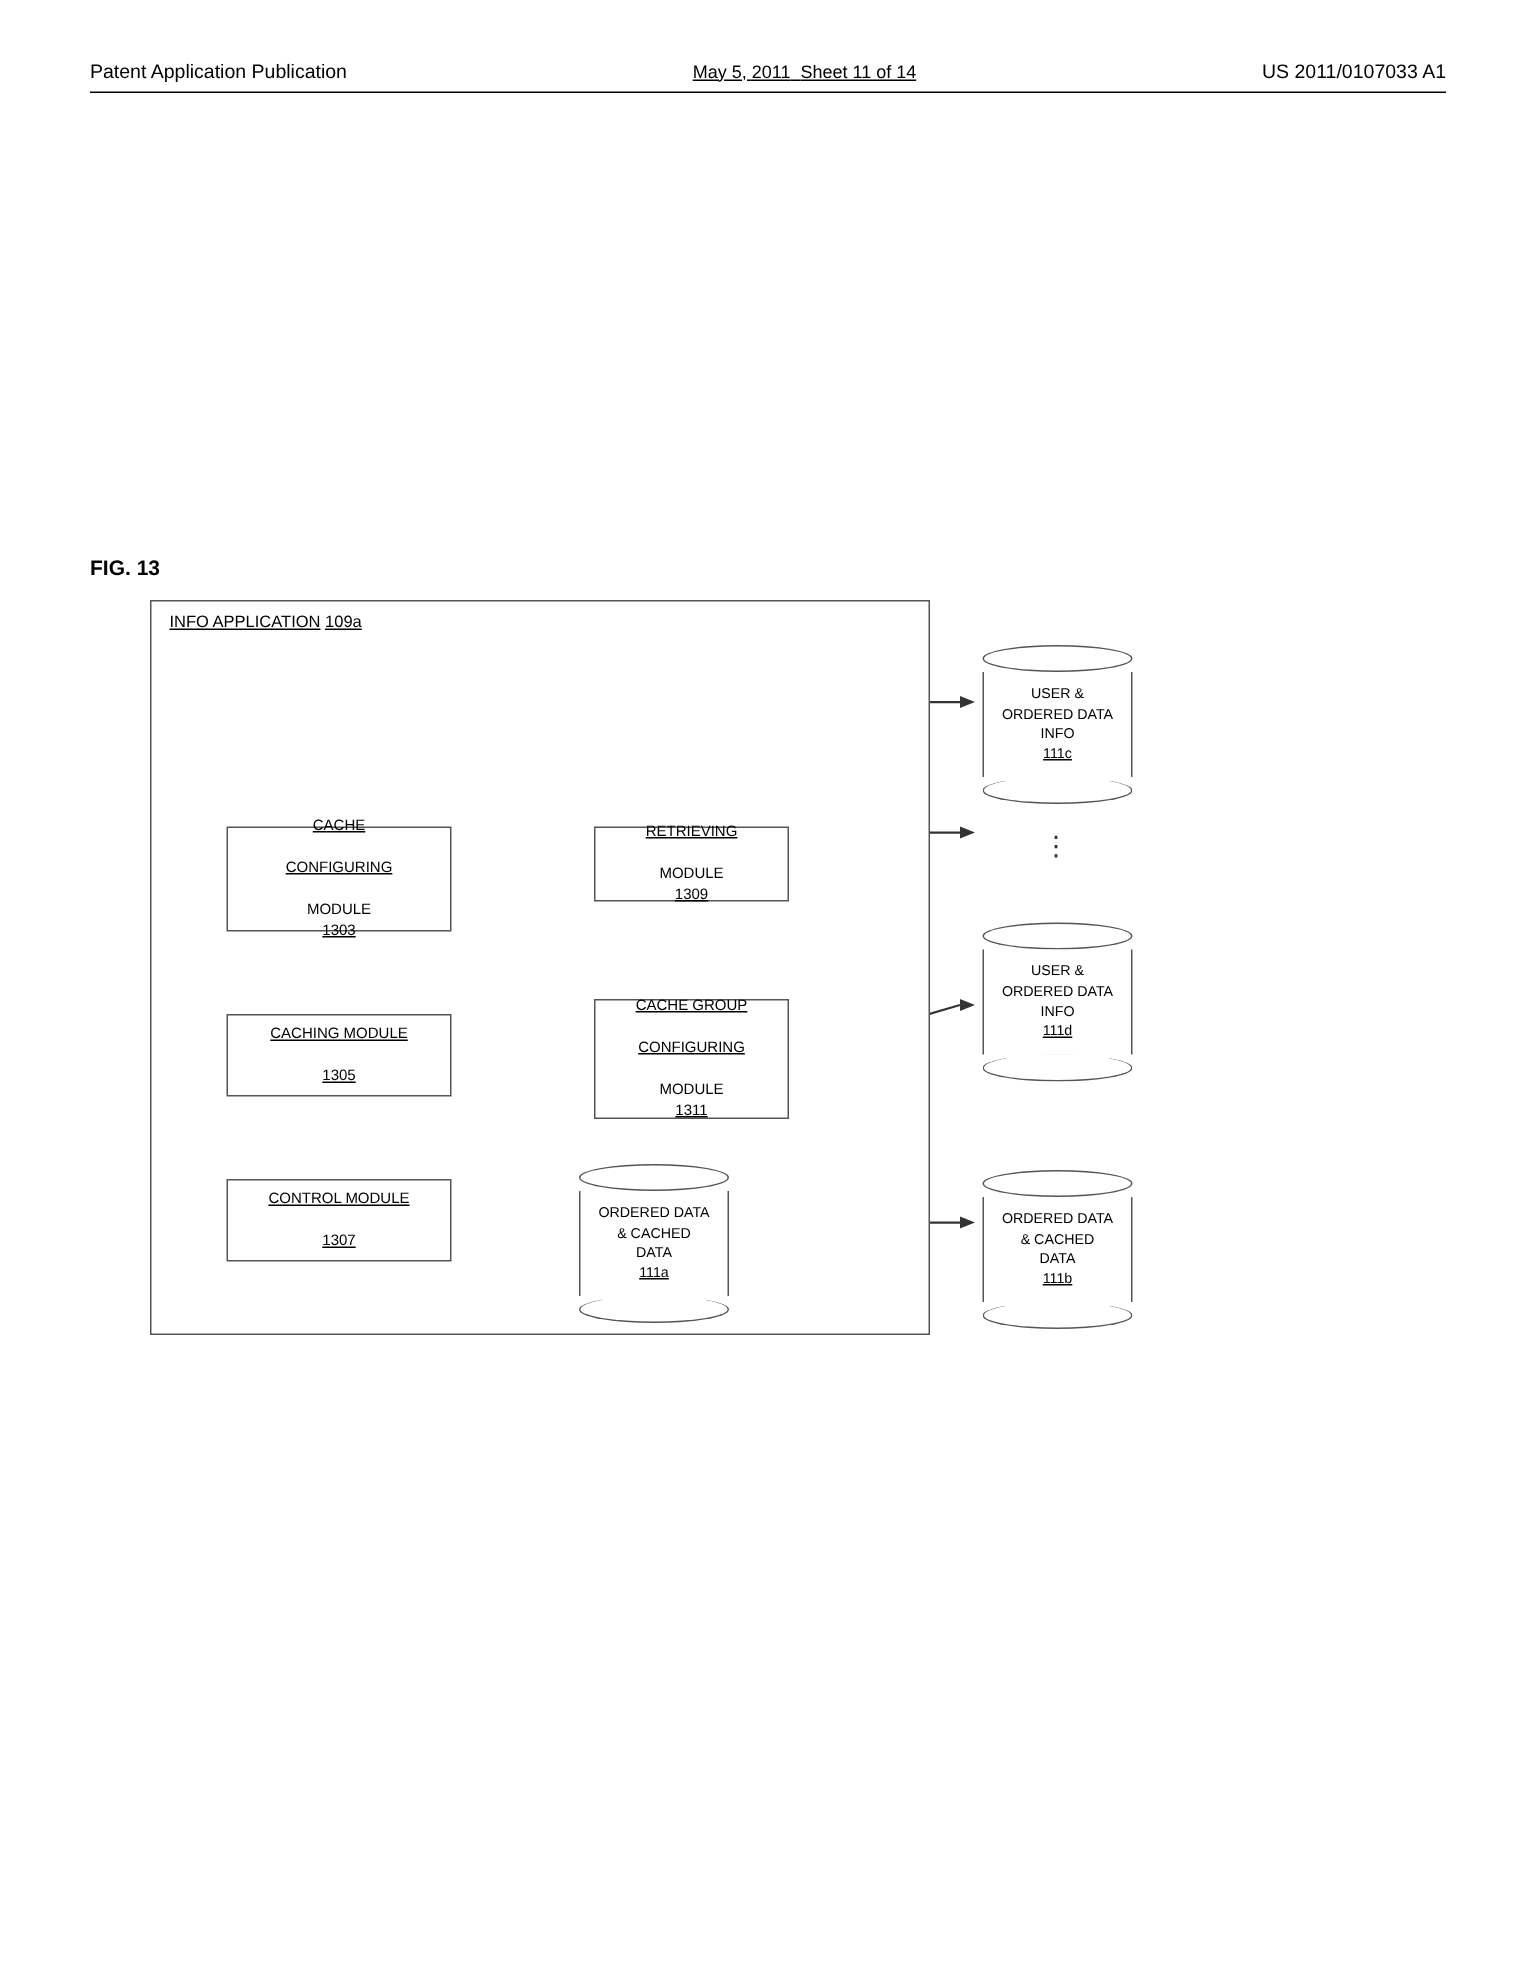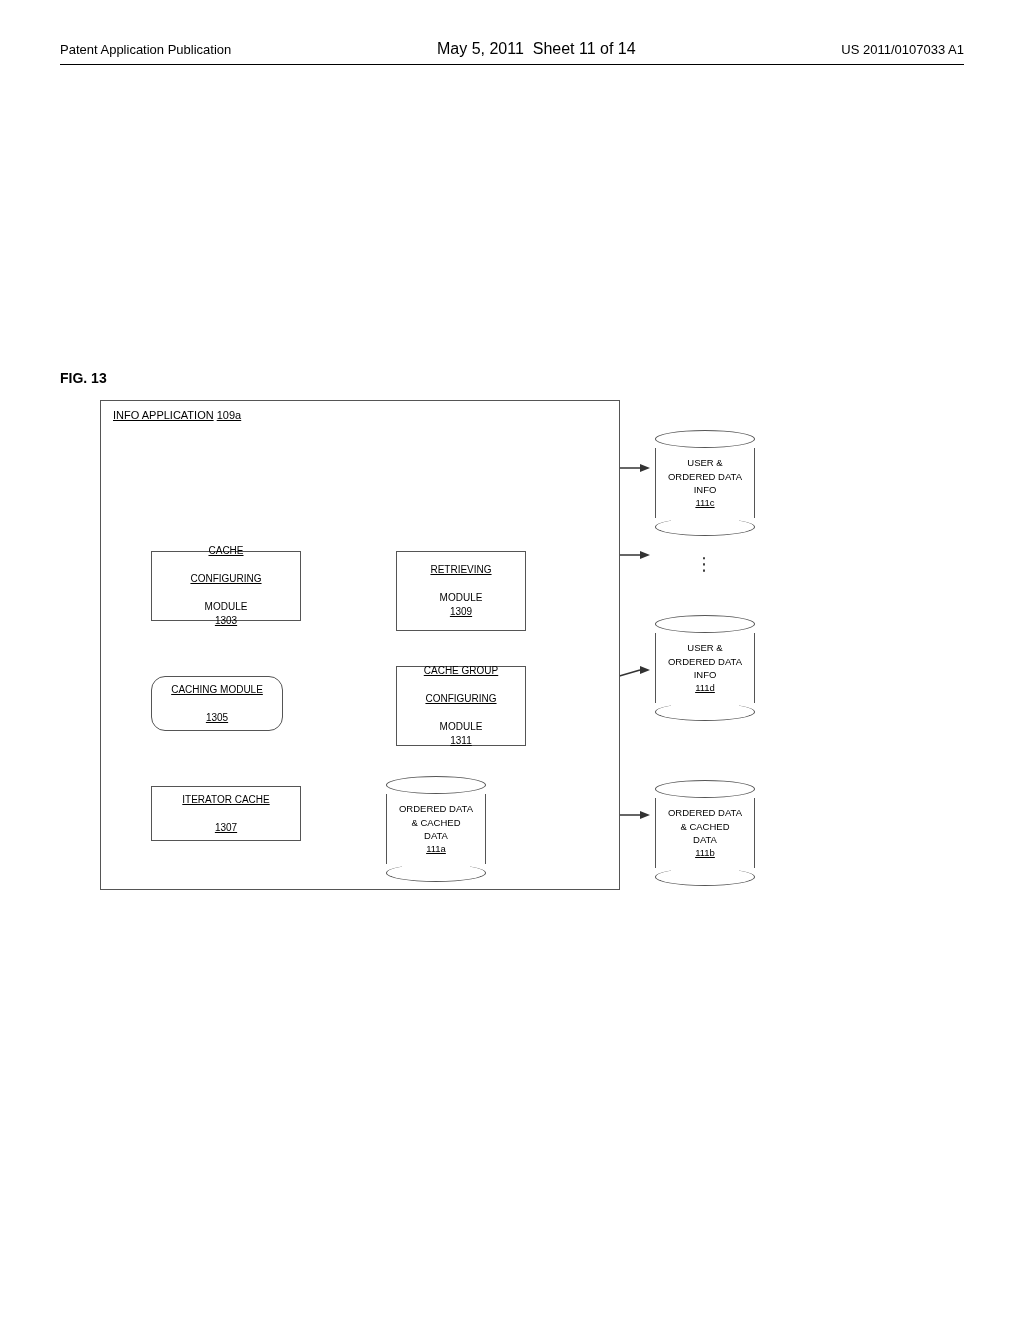--- a/index.html
+++ b/index.html
@@ -25,21 +25,22 @@
       border-bottom: 1px solid #000;
       padding-bottom: 6px;
       margin-bottom: 8px;
     }
     .header-left {
       font-size: 13px;
       font-weight: normal;
       text-align: center;
     }
     .header-center {
-      font-size: 16px;
+      font-size: 12px;
+      text-decoration: underline;
     }
     .header-right {
       font-size: 13px;
       text-align: center;
     }
     .fig-label {
       position: absolute;
       top: 370px;
       left: 60px;
       font-size: 14px;
@@ -209,33 +210,33 @@
         <span>INFO APPLICATION</span> <span style="text-decoration:underline">109a</span>
       </div>
 
 
       <div class="module-box" style="top:150px; left:50px; width:150px; height:70px;text-align:right;">
         <span>CACHE</span><br>
         <span>CONFIGURING</span><br>
         MODULE <span style="text-decoration:underline">1303</span>
       </div>
 
-      <div class="module-box" style="top:275px; left:50px; width:132px; height:55px;border-radius:14px;">
+      <div class="module-box" style="top:275px; left:50px; width:150px; height:55px;">
         <span>CACHING MODULE</span>
           <br>
         <span style="text-decoration:underline">1305</span>
       </div>
 
       <div class="module-box" style="top:385px; left:50px; width:150px; height:55px;">
-        <span>ITERATOR CACHE</span>
+        <span>CONTROL MODULE</span>
           <br>
         <span style="text-decoration:underline">1307</span>
       </div>
 
-      <div class="module-box" style="top:150px; left:295px; width:130px; height:80px;">
+      <div class="module-box" style="top:150px; left:295px; width:130px; height:50px;">
         <span>RETRIEVING</span><br>
         MODULE <span style="text-decoration:underline">1309</span>
       </div>
 
       <div class="module-box" style="top:265px; left:295px; width:130px; height:80px;">
         <span>CACHE GROUP</span><br>
         <span>CONFIGURING</span><br>
         MODULE <span style="text-decoration:underline">1311</span>
       </div>
 

